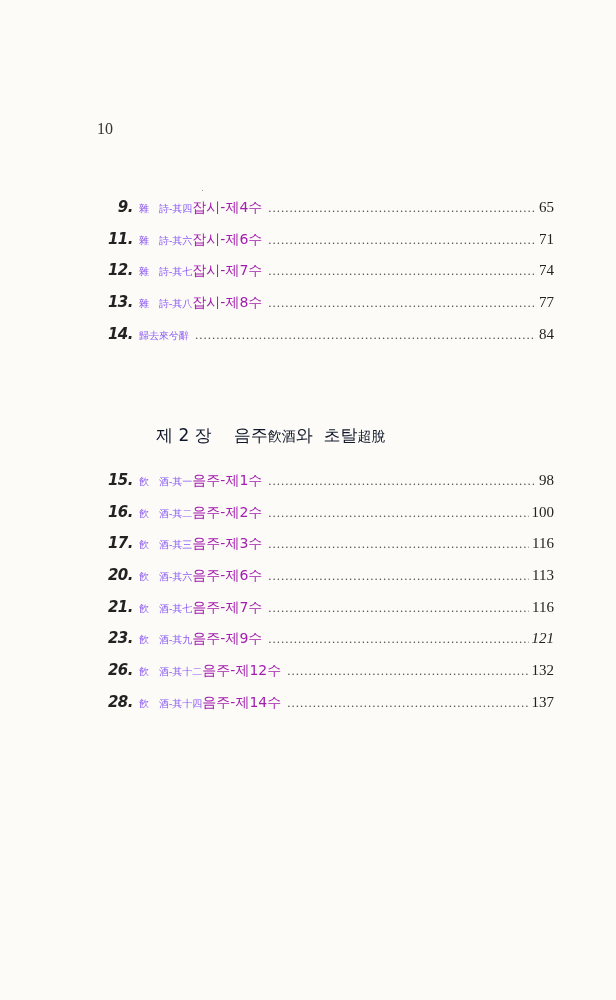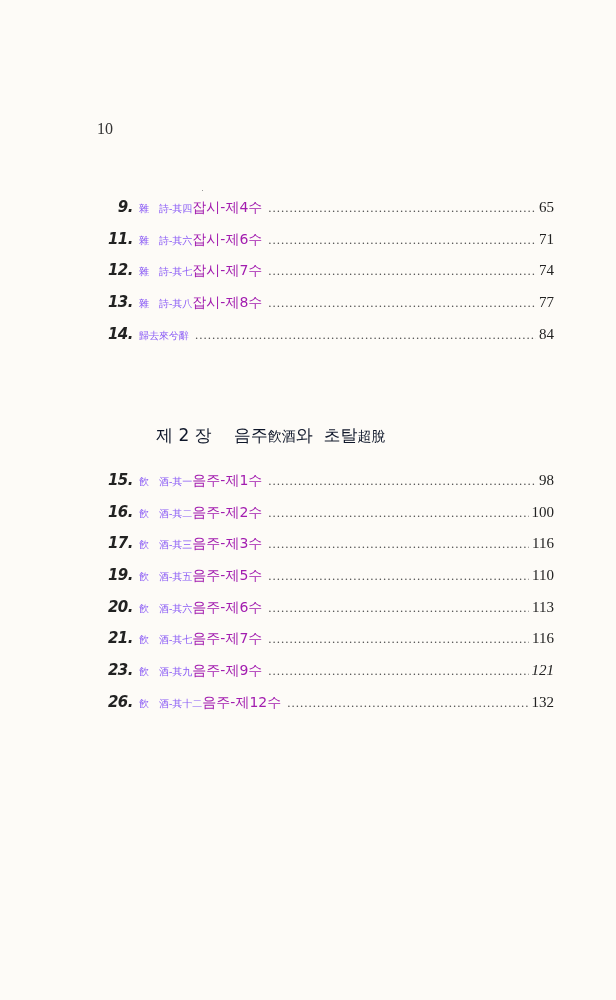--- a/index.html
+++ b/index.html
@@ -158,27 +158,20 @@
     <span class="pg">100</span>
   </div>
   <div class="toc-row">
     <span class="num">17.</span>
     <span class="title">飮　酒-其三</span>
     <span class="sub">음주-제3수</span>
     <span class="dots"></span>
     <span class="pg">116</span>
   </div>
   <div class="toc-row">
-    <span class="num">19.</span>
-    <span class="title">飮　酒-其五</span>
-    <span class="sub">음주-제5수</span>
-    <span class="dots"></span>
-    <span class="pg">110</span>
-  </div>
-  <div class="toc-row">
     <span class="num">20.</span>
     <span class="title">飮　酒-其六</span>
     <span class="sub">음주-제6수</span>
     <span class="dots"></span>
     <span class="pg">113</span>
   </div>
   <div class="toc-row">
     <span class="num">21.</span>
     <span class="title">飮　酒-其七</span>
     <span class="sub">음주-제7수</span>
@@ -192,13 +185,20 @@
     <span class="dots"></span>
     <span class="pg italic">121</span>
   </div>
   <div class="toc-row">
     <span class="num">26.</span>
     <span class="title">飮　酒-其十二</span>
     <span class="sub">음주-제12수</span>
     <span class="dots"></span>
     <span class="pg">132</span>
   </div>
+  <div class="toc-row">
+    <span class="num">28.</span>
+    <span class="title">飮　酒-其十四</span>
+    <span class="sub">음주-제14수</span>
+    <span class="dots"></span>
+    <span class="pg">137</span>
+  </div>
 </div>
 
 </body></html>

